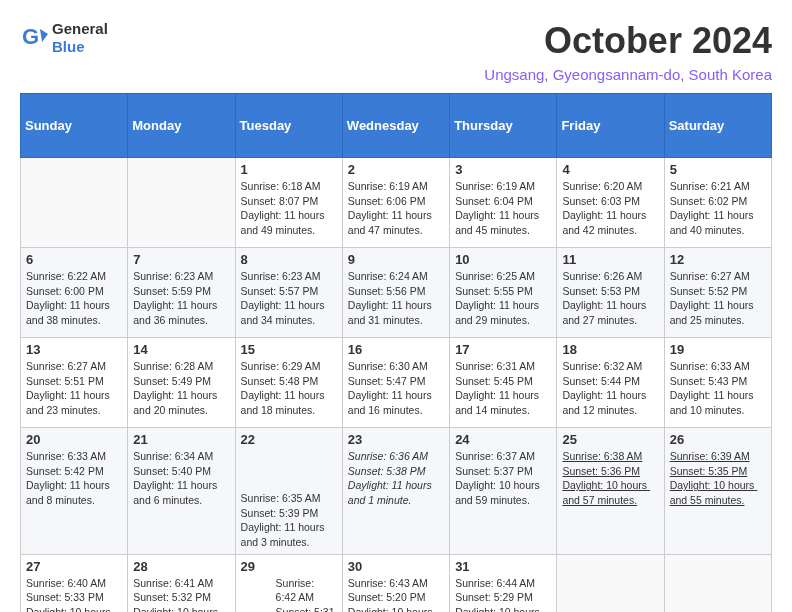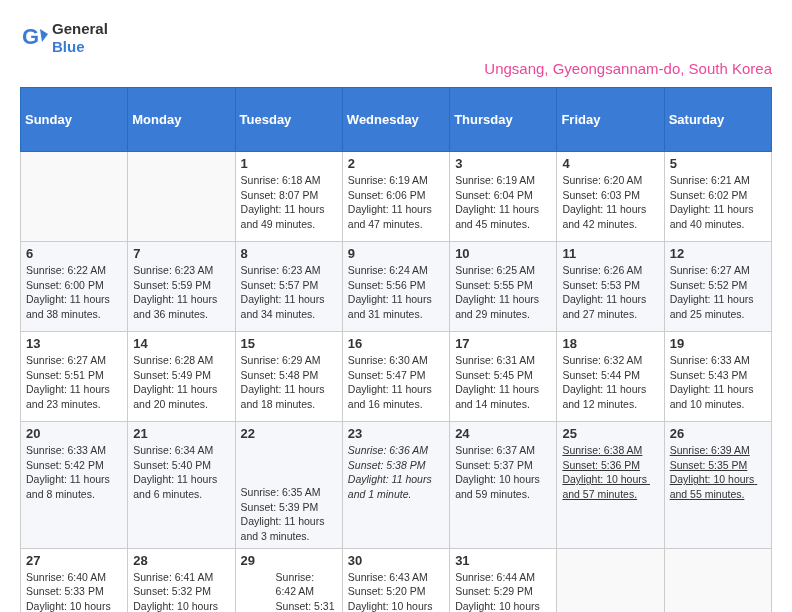--- a/index.html
+++ b/index.html
@@ -37,21 +37,21 @@
     }
     .month-title {
       font-size: 36px;
       font-weight: bold;
       color: #333;
       text-align: right;
     }
     .location-title {
       text-align: right;
       font-size: 15px;
-      color: #ec4899;
+      color: #8b5cf6;
       margin-bottom: 10px;
     }
     table {
       width: 100%;
       border-collapse: collapse;
     }
     thead th {
       background-color: #3a7bd5;
       color: #fff;
       font-size: 13px;
@@ -95,20 +95,23 @@
 <div class="header-top">
   <div class="logo">
     <svg class="logo-icon" viewBox="0 0 28 28">
       <text x="2" y="20" font-size="22" fill="#3a7bd5" font-family="Arial" font-weight="bold">G</text>
       <polygon points="20,5 28,10 22,18" fill="#3a7bd5"></polygon>
     </svg>
     <div>
       <span class="logo-text-general">General</span><br>
       <span class="logo-text-blue">Blue</span>
     </div>
+  </div>
+  <div>
+    <div class="month-title">October 2024</div>
   </div>
 </div>
 <div class="location-title">Ungsang, Gyeongsannam-do, South Korea</div>
 
 <table>
   <thead>
     <tr>
       <th>Sunday</th>
       <th>Monday</th>
       <th>Tuesday</th>

